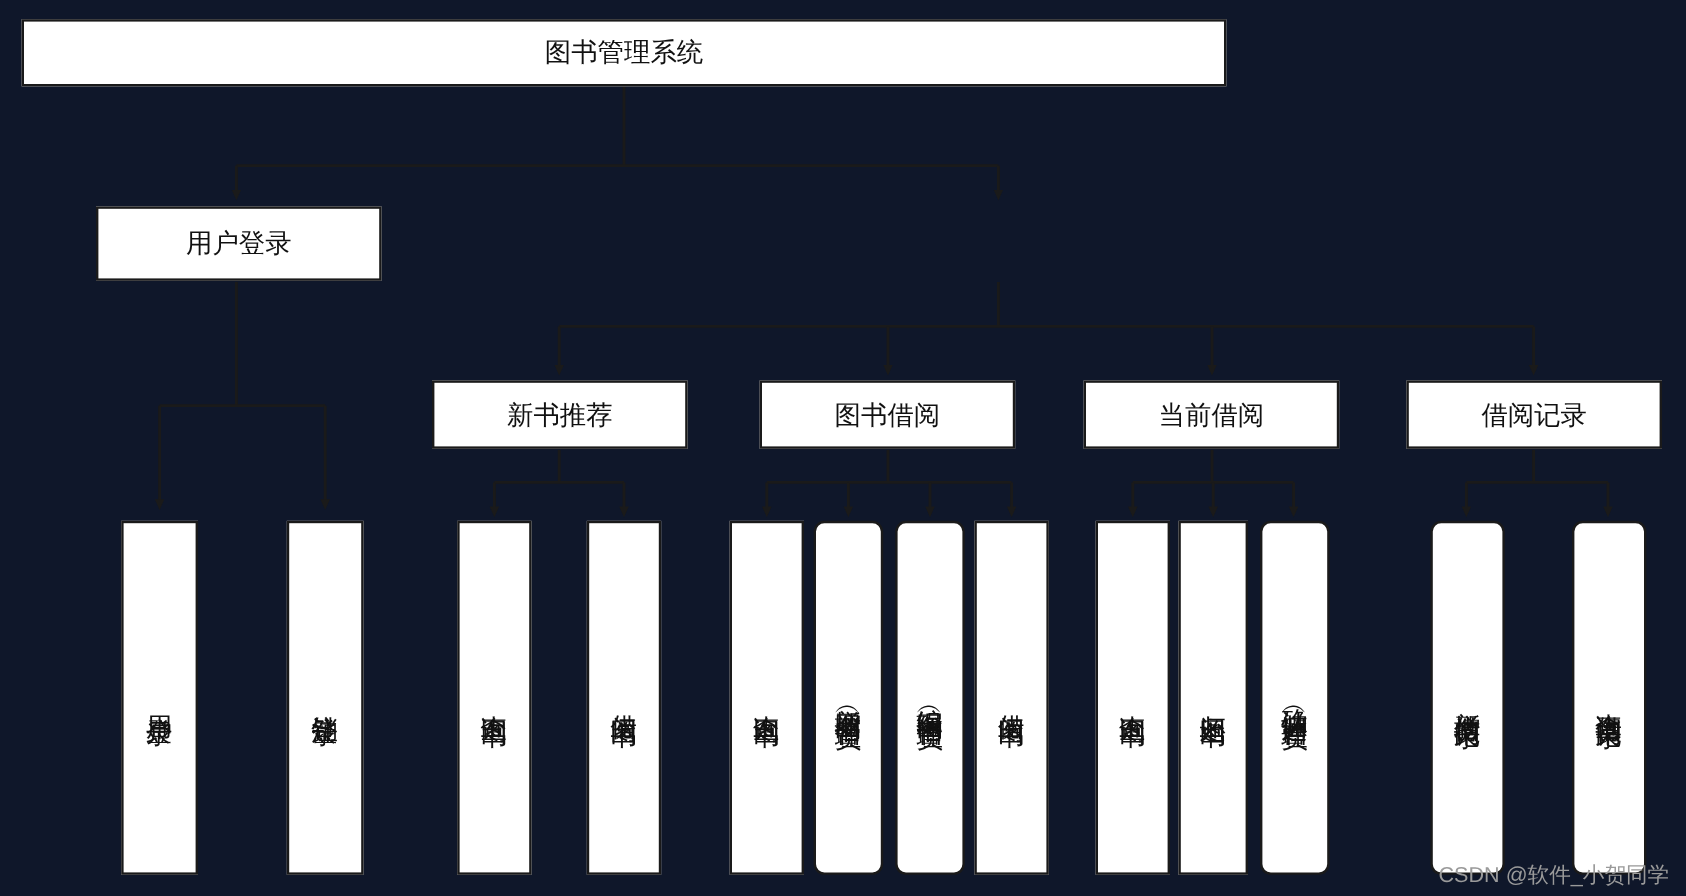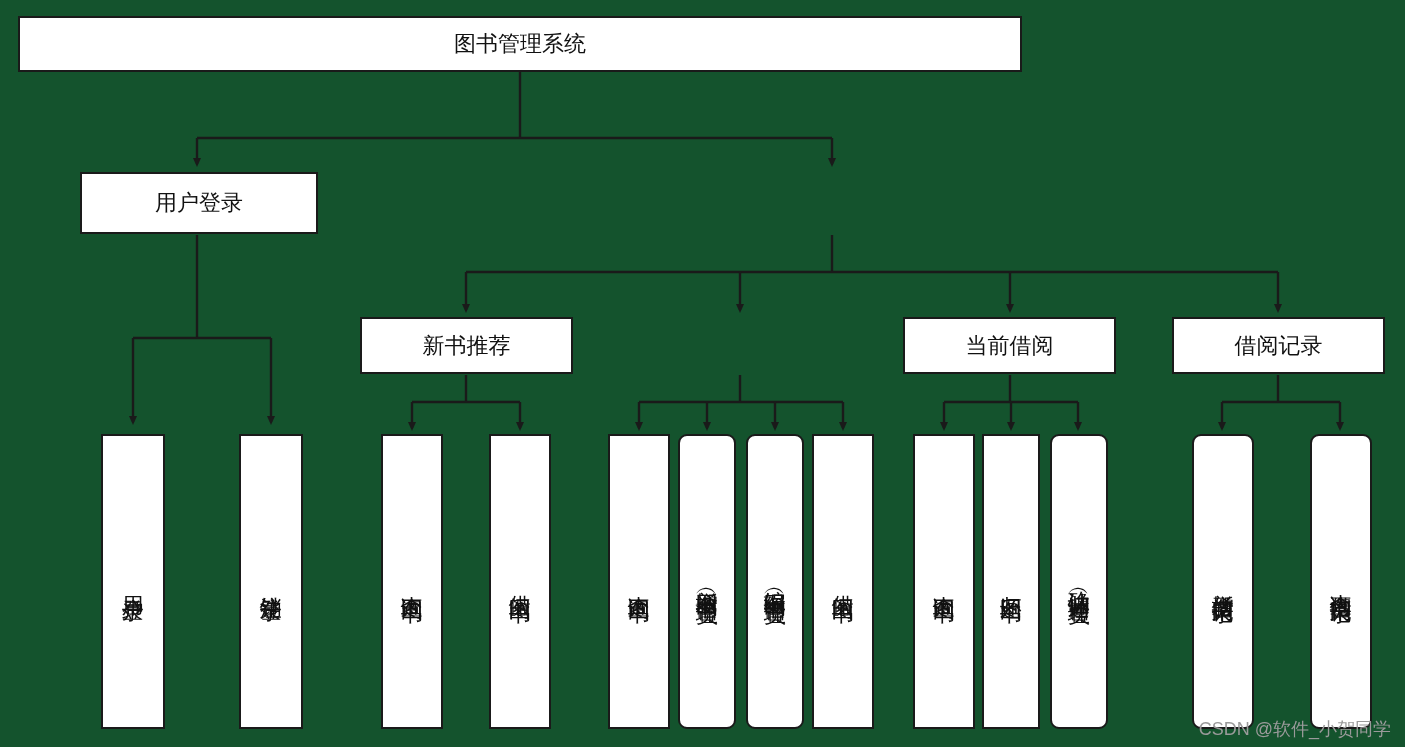--- a/index.html
+++ b/index.html
@@ -7,21 +7,21 @@
     padding: 0;
     background: #ffffff;
   }
   body {
     font-family: "Liberation Sans", "DejaVu Sans", sans-serif;
   }
   #canvas {
     position: relative;
     width: 1405px;
     height: 747px;
-    background: #14532d;
+    background: #0f172a;
     overflow: hidden;
   }
   .node {
     position: absolute;
     box-sizing: border-box;
     border: 2px solid #1a1a1a;
     background: #ffffff;
     display: flex;
     align-items: center;
     justify-content: center;
@@ -122,20 +122,23 @@
     <span class="label">图书管理系统</span>
   </div>
 
   <div class="node" style="left:80px; top:172px; width:238px; height:62px;">
     <span class="label">用户登录</span>
   </div>
 
   <div class="node" style="left:360px; top:317px; width:213px; height:57px;">
     <span class="label">新书推荐</span>
   </div>
+  <div class="node" style="left:633px; top:317px; width:213px; height:57px;">
+    <span class="label">图书借阅</span>
+  </div>
   <div class="node" style="left:1172px; top:317px; width:213px; height:57px;">
     <span class="label">借阅记录</span>
   </div>
   <div class="node" style="left:903px; top:317px; width:213px; height:57px;">
     <span class="label">当前借阅</span>
   </div>
 
   <div class="node vertical" style="left:101px; top:434px; width:64px; height:295px;">
     <span class="label">用户登录</span>
   </div>

